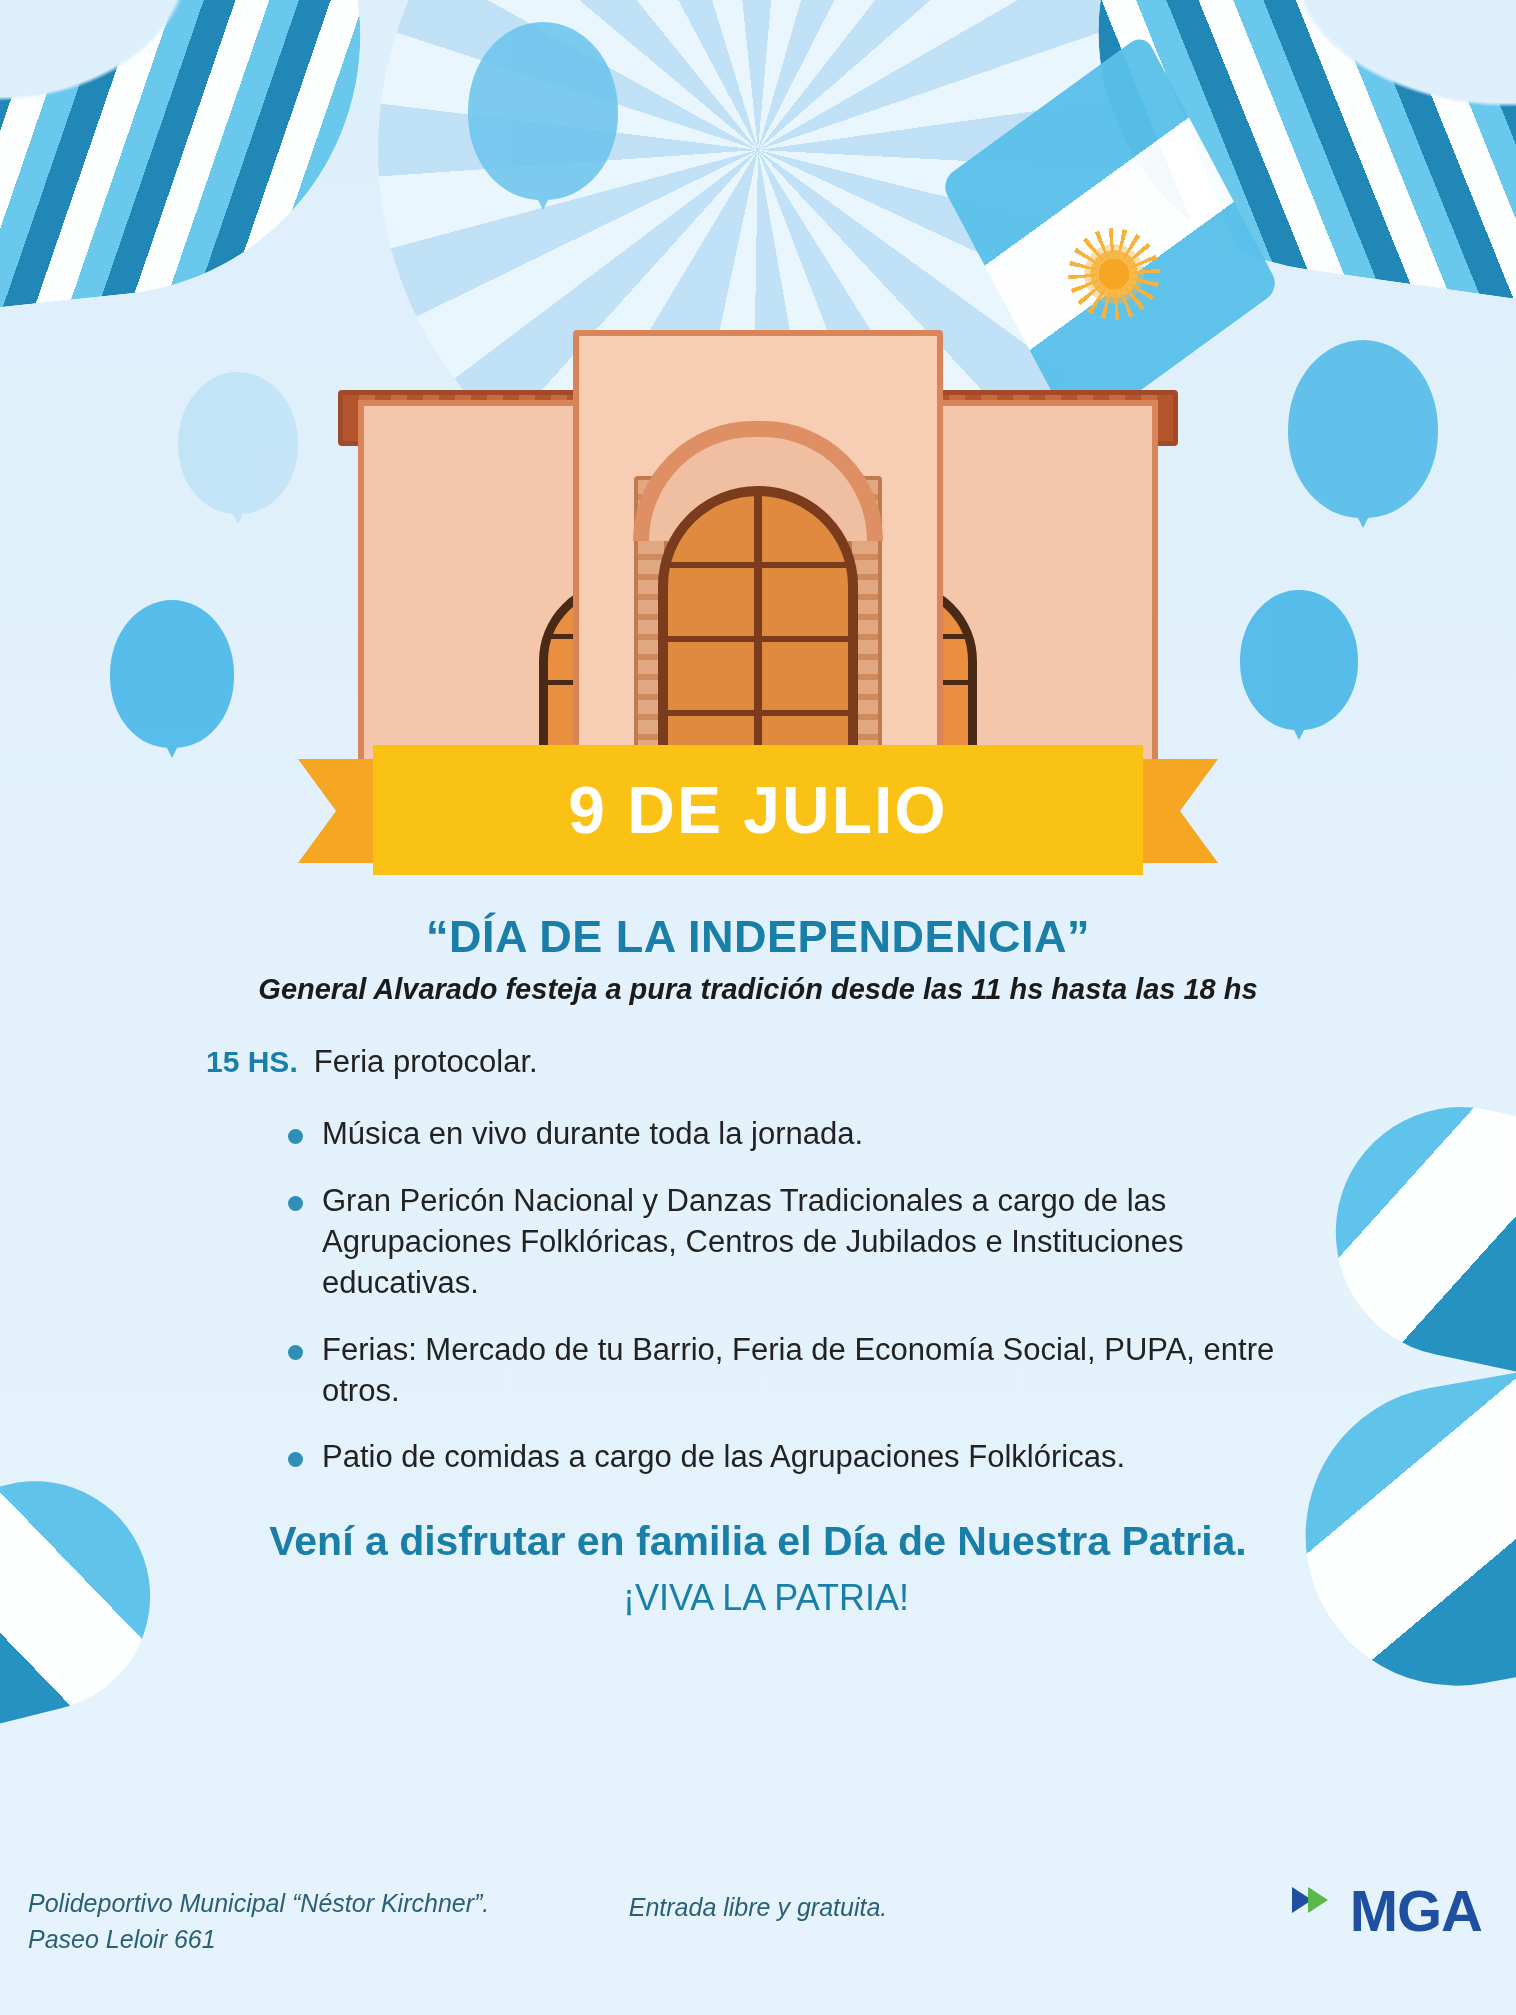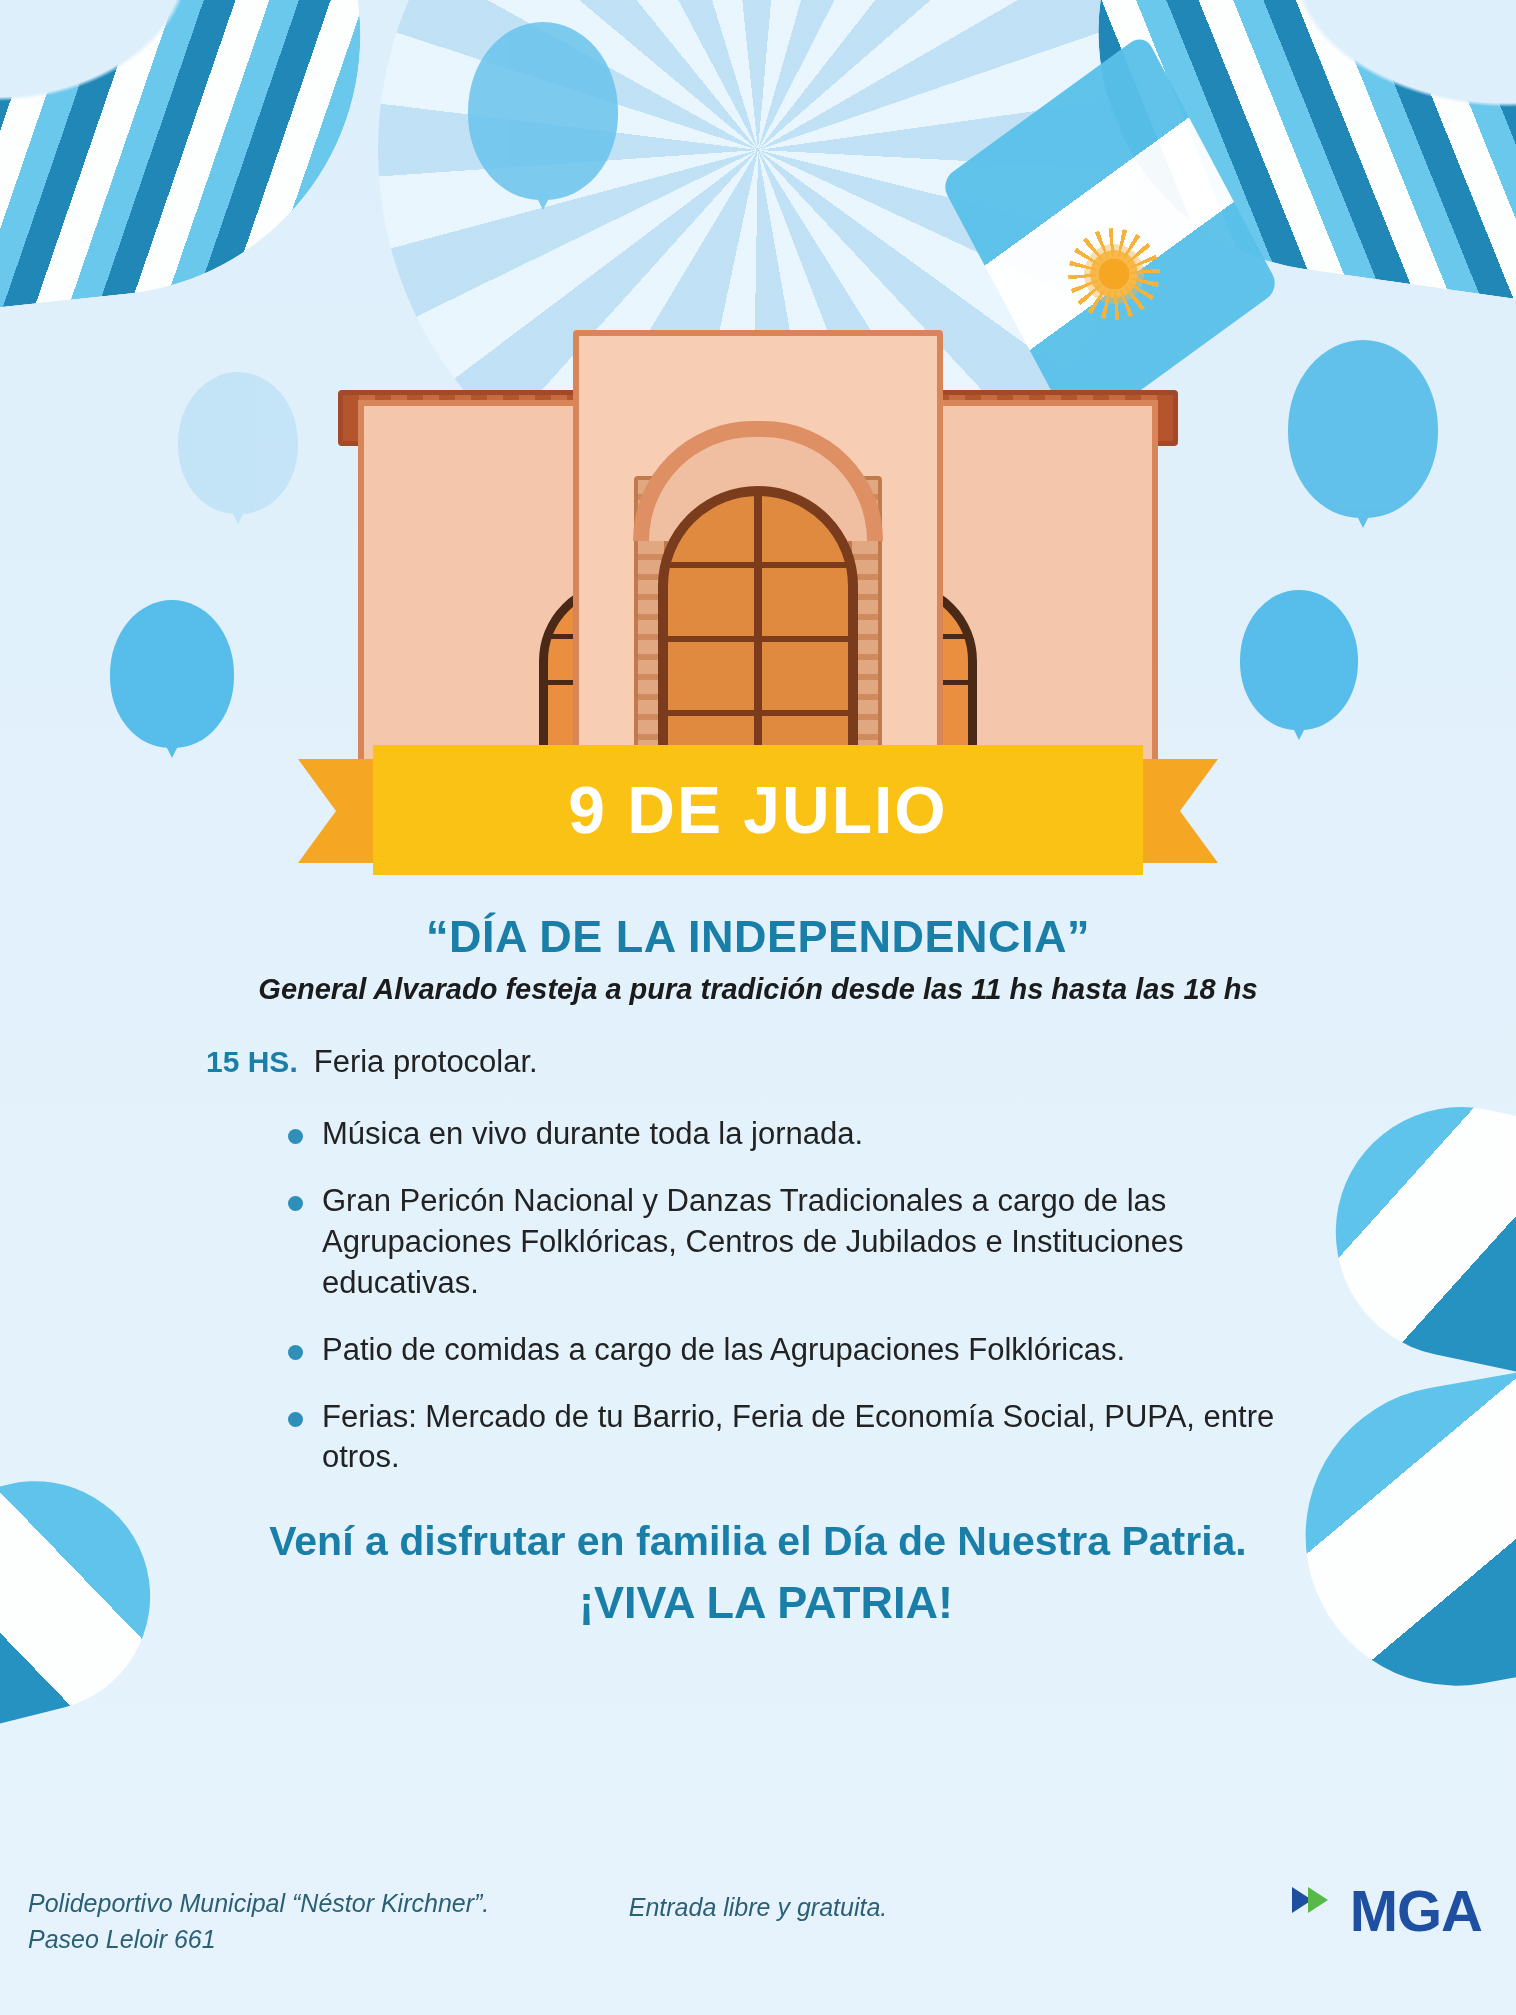--- a/index.html
+++ b/index.html
@@ -357,22 +357,22 @@
     margin-top: 40px;
   }
   .closing .line1 {
     color: #1a7fa8;
     font-size: 41px;
     font-weight: 700;
     margin-bottom: 12px;
   }
   .closing .line2 {
     color: #1a7fa8;
-    font-size: 45px;
-    font-weight: 700;
+    font-size: 36px;
+    font-weight: 400;
     padding-left: 16px;
   }
 
   
   .footer {
     position: absolute;
     left: 0; right: 0;
     bottom: 40px;
     height: 90px;
   }
@@ -480,22 +480,22 @@
 
     <div class="schedule">
       <div class="sched-row">
         <span class="sched-time">15 HS.</span>
         <span class="sched-text">Feria protocolar.</span>
       </div>
 
       <ul class="bullets">
         <li>Música en vivo durante toda la jornada.</li>
         <li>Gran Pericón Nacional y Danzas Tradicionales a cargo de las Agrupaciones Folklóricas, Centros de Jubilados e Instituciones educativas.</li>
+        <li>Ferias: Mercado de tu Barrio, Feria de Economía Social, PUPA, entre otros.</li>
         <li>Patio de comidas a cargo de las Agrupaciones Folklóricas.</li>
-        <li>Ferias: Mercado de tu Barrio, Feria de Economía Social, PUPA, entre otros.</li>
       </ul>
     </div>
 
     <div class="closing">
       <div class="line1">Vení a disfrutar en familia el Día de Nuestra Patria.</div>
       <div class="line2">¡VIVA LA PATRIA!</div>
     </div>
   </div>
 
   <div class="footer">

